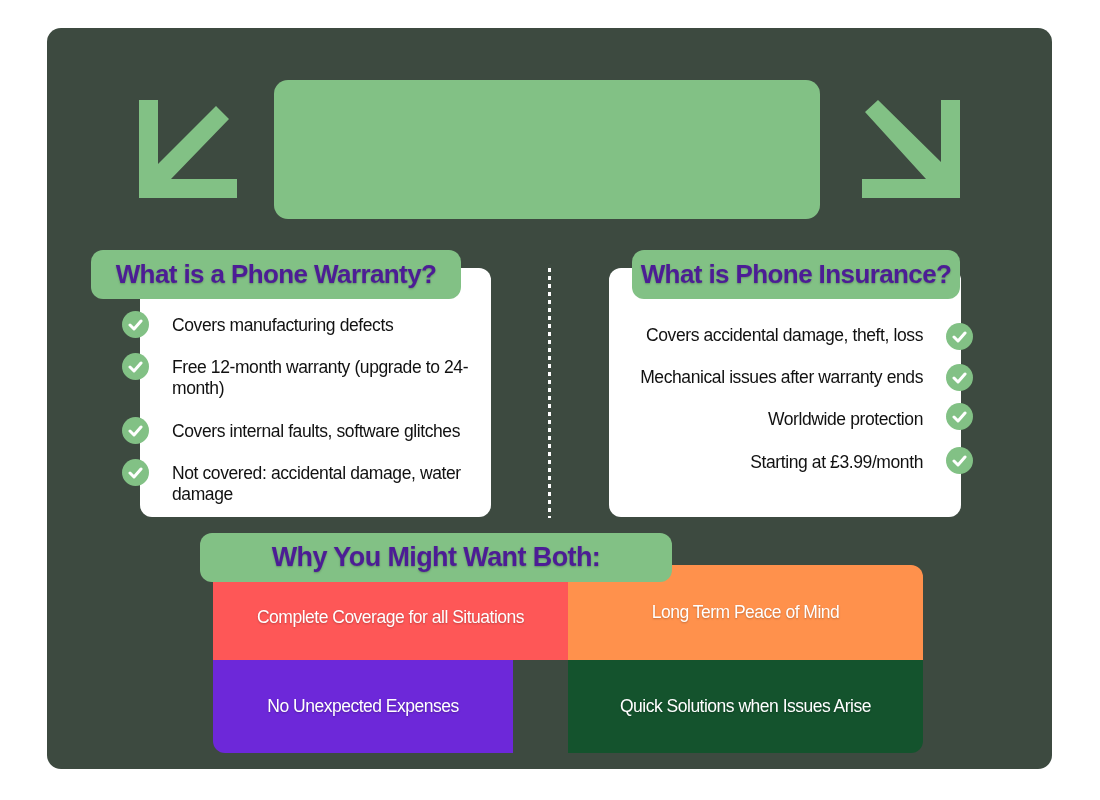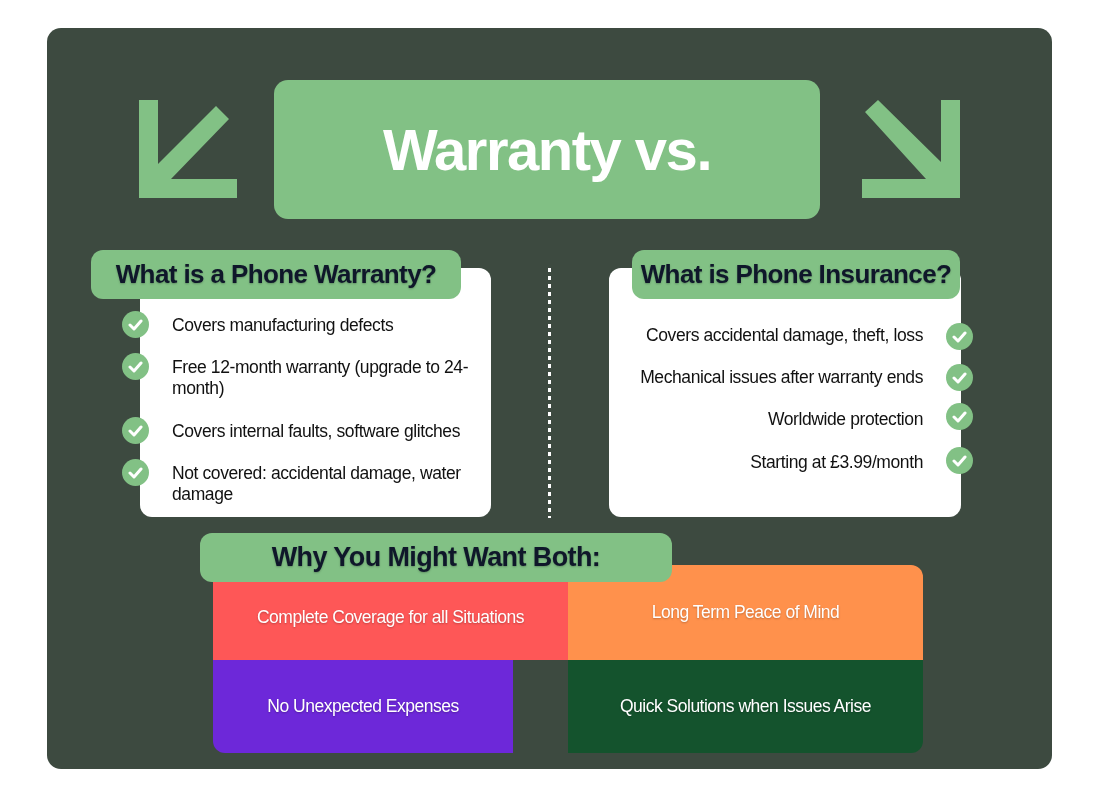--- a/index.html
+++ b/index.html
@@ -22,21 +22,21 @@
     text-align: center; letter-spacing: -1.5px;
   }
 
   .card {
     position: absolute; background: #ffffff; border-radius: 12px;
   }
   .card.left { left: 140px; top: 268px; width: 351px; height: 249px; }
   .card.right { left: 609px; top: 268px; width: 352px; height: 249px; }
 
   .pill {
-    position: absolute; background: #82c185; border-radius: 12px; color: #0f172a;
+    position: absolute; background: #82c185; border-radius: 12px; color: #4c1d95;
     font-weight: bold; font-size: 26px; letter-spacing: -0.6px;
     display: flex; align-items: center; justify-content: center; white-space: nowrap;
     text-shadow: 0 1px 2px rgba(0,0,0,0.25);
   }
   .pill.left { left: 91px; top: 250px; width: 370px; height: 49px; }
   .pill.right { left: 632px; top: 250px; width: 328px; height: 49px; }
   .pill.both { left: 200px; top: 533px; width: 472px; height: 49px; font-size: 27px; }
 
   .check {
     position: absolute; width: 27px; height: 27px; border-radius: 50%;
@@ -76,21 +76,20 @@
     <polygon points="0,0 19,0 19,64 77,6 90,19 32,79 98,79 98,98 0,98" fill="#82c185"></polygon>
   </svg>
 </div>
 <div class="arrow" style="left:862px; top:100px;">
   <svg width="100" height="100" viewBox="0 0 100 100">
     <polygon points="79,0 98,0 98,98 0,98 0,79 64,79 3,12 16,0 79,62" fill="#82c185"></polygon>
   </svg>
 </div>
 
 <div class="title-box">
-  <div>Warranty vs.</div>
 </div>
 
 <div class="card left"></div>
 <div class="pill left">What is a Phone Warranty?</div>
 
 <div class="check" style="left:122px; top:311px;">
   <svg width="15" height="12" viewBox="0 0 15 12">
       <polyline points="2,6 6,10 13,2" fill="none" stroke="#fff" stroke-width="3" stroke-linecap="round" stroke-linejoin="round"></polyline>
     </svg>
 </div>

